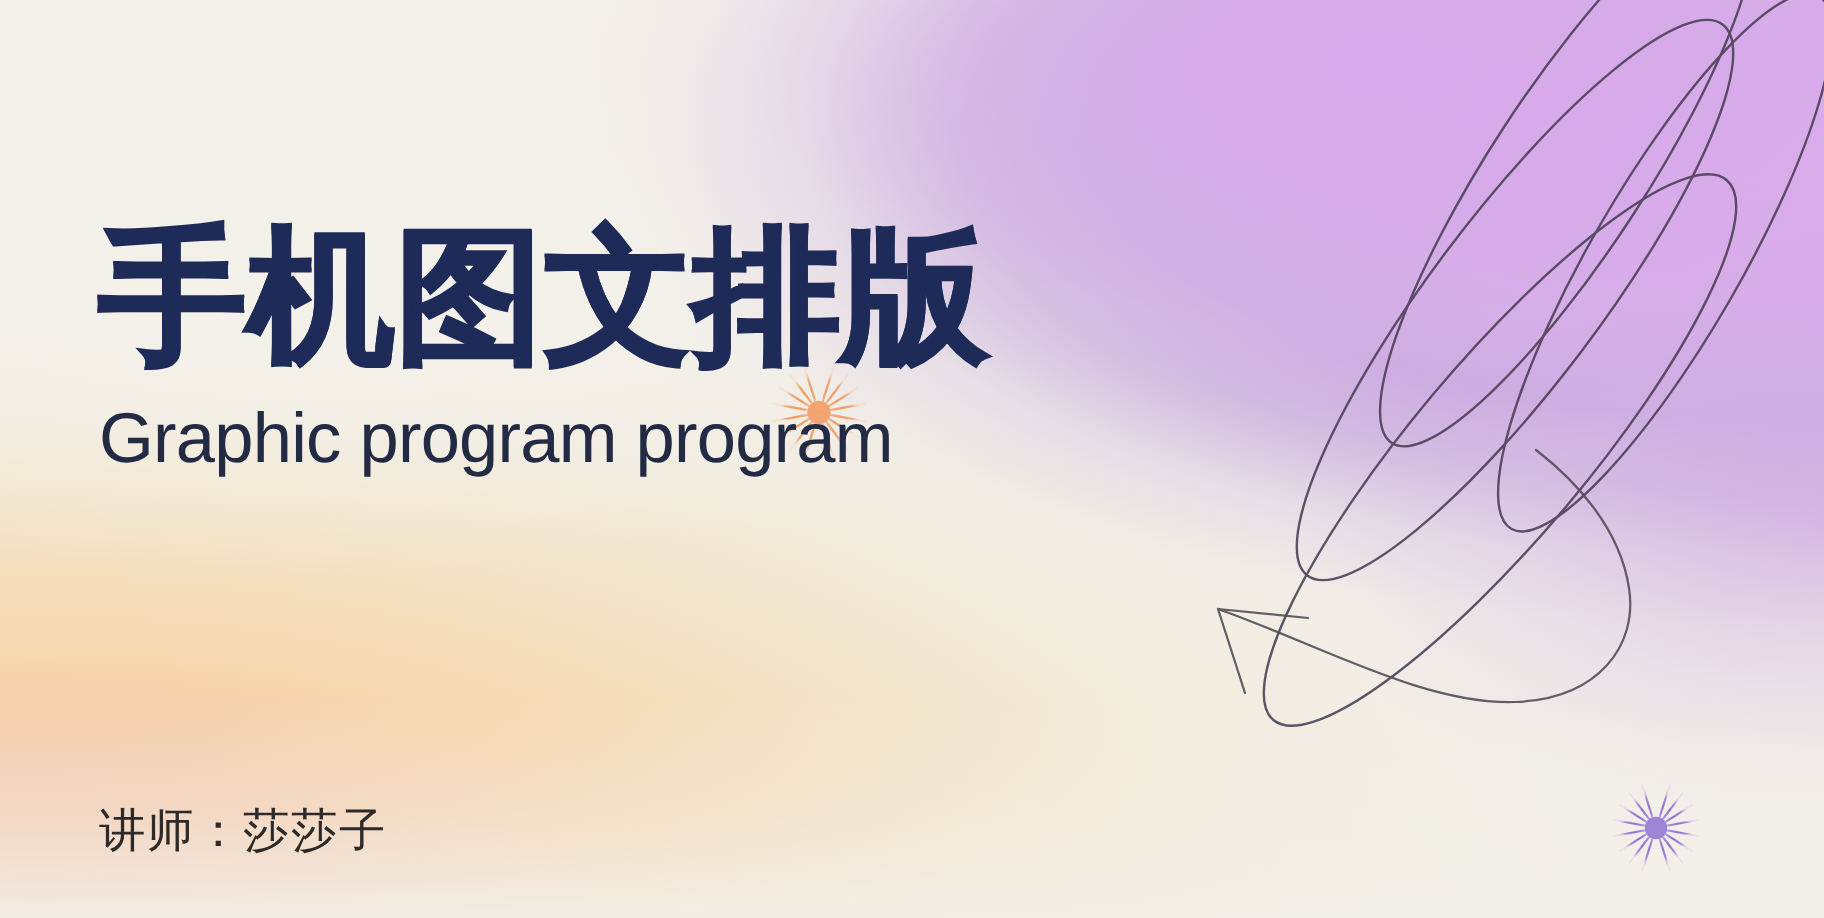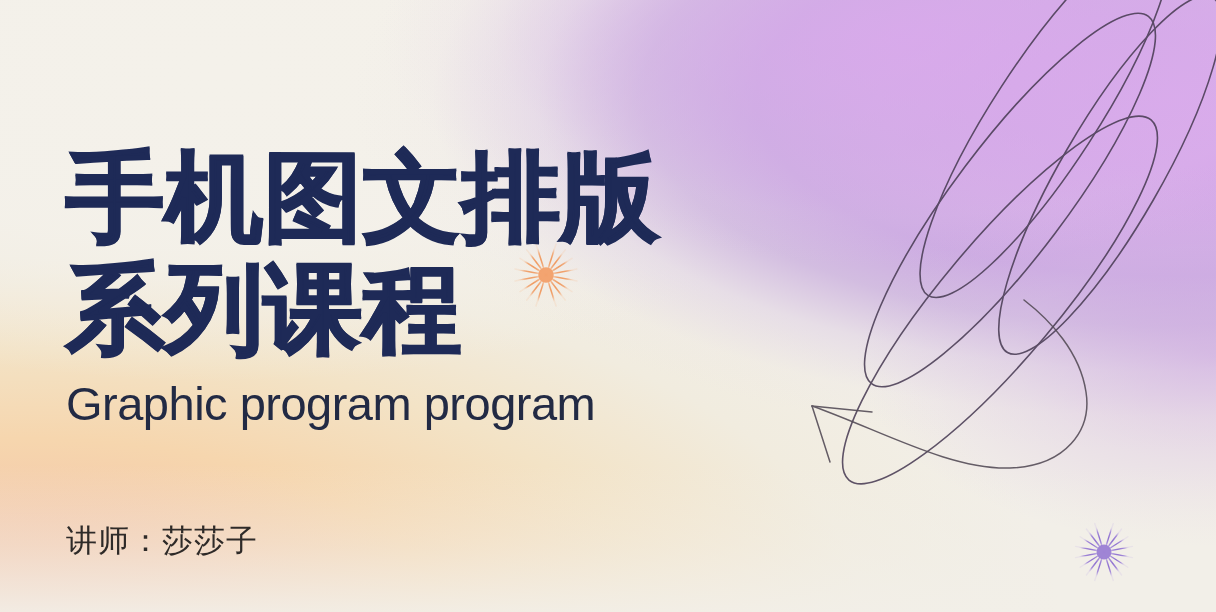--- a/index.html
+++ b/index.html
@@ -117,21 +117,21 @@
     font-family:"Liberation Sans", sans-serif;
     font-size:47px;
     font-weight:normal;
     letter-spacing:-0.5px;
     line-height:1;
     white-space:nowrap;
   }
 
   #instructor {
     position:absolute;
-    left:66px; top:525px;
+    left:66px; top:538px;
     color:#2e2a28;
     font-family:"Liberation Sans", sans-serif;
     font-size:31px;
     font-weight:normal;
     letter-spacing:1px;
     line-height:1;
     white-space:nowrap;
   }
 
   
@@ -227,19 +227,18 @@
       <line x1="50" y1="50" x2="8.2" y2="41.8"></line>
       <line x1="50" y1="50" x2="14.9" y2="27.6"></line>
       <line x1="50" y1="50" x2="24.1" y2="16.1"></line>
       <line x1="50" y1="50" x2="36.4" y2="8.2"></line>
     </g>
     <circle cx="50" cy="50" r="11" fill="#9b7fd4" opacity="0.95"></circle>
   </svg>
 
   <div id="text-block">
     <div class="title-line" id="title-line-1">手机图文排版</div>
-    <div class="title-line" id="title-line-2">系列课程</div>
     <div id="subtitle">Graphic program program</div>
   </div>
 
   <div id="instructor">讲师：莎莎子</div>
 
 </div>
 
 </body></html>

